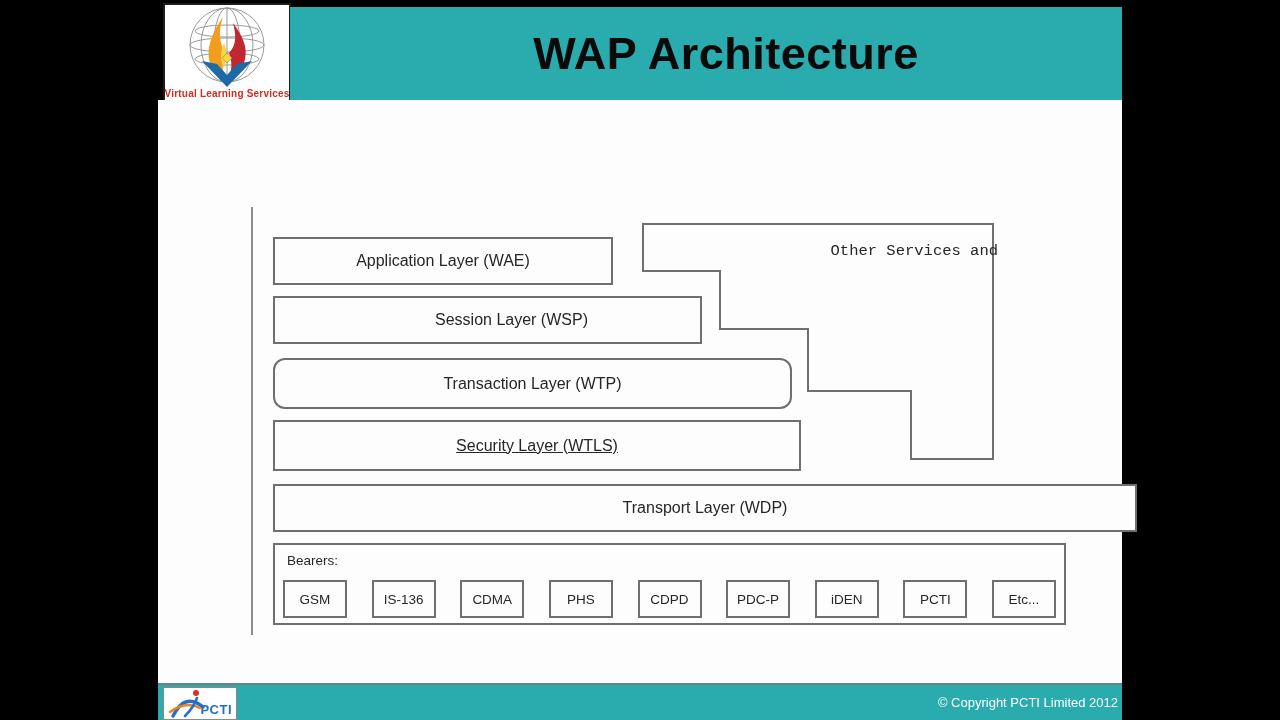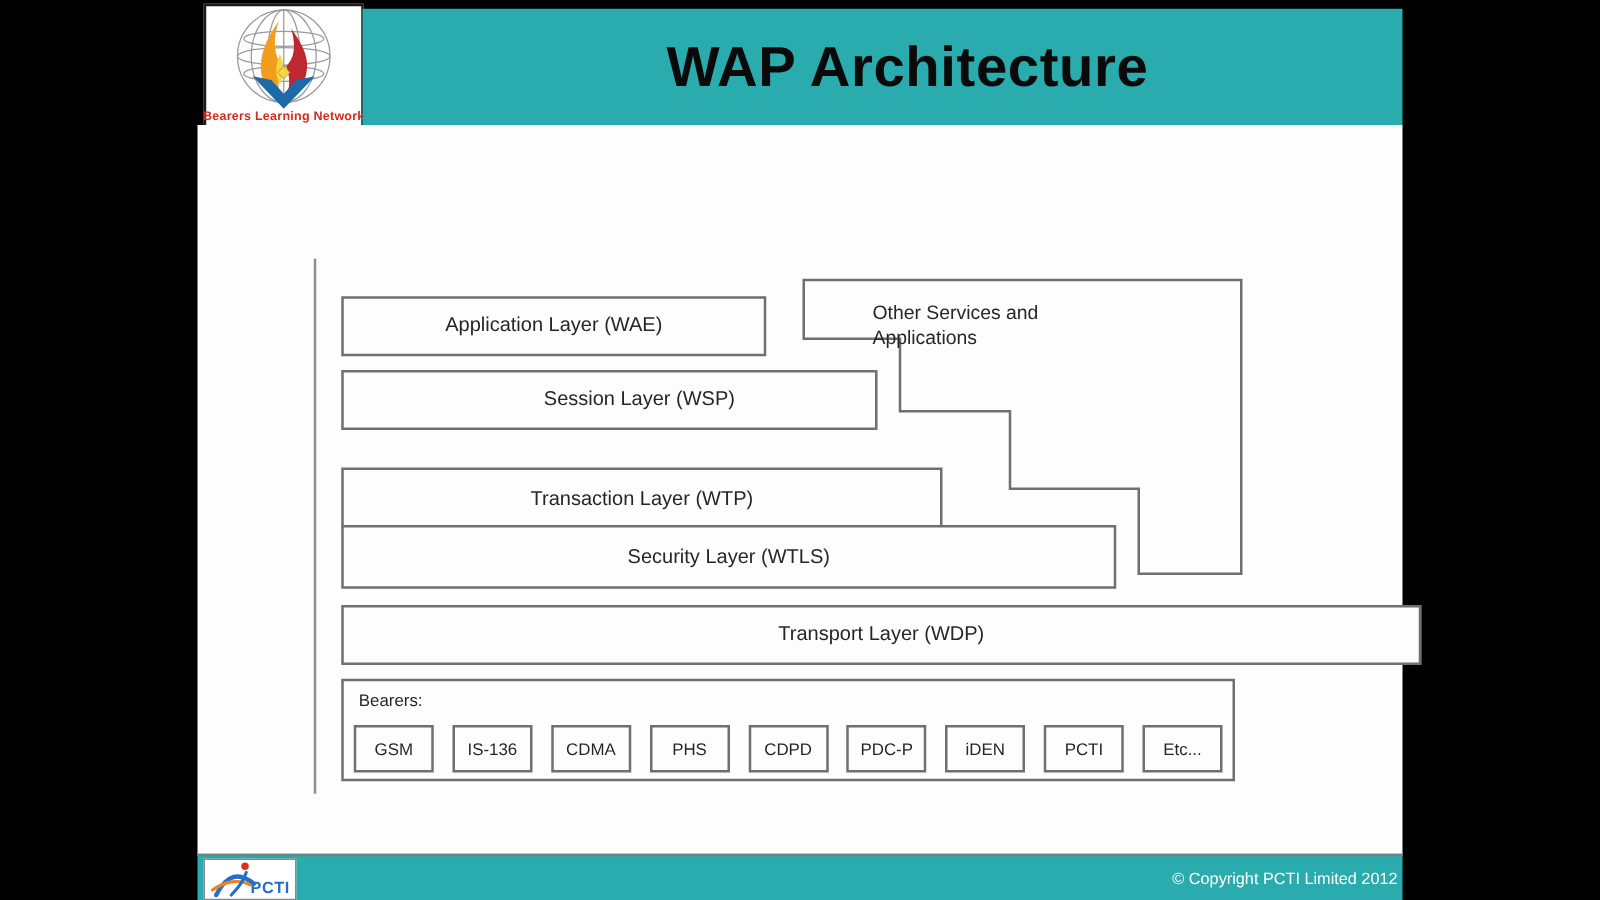--- a/index.html
+++ b/index.html
@@ -46,25 +46,26 @@
   .layer-box {
     position:absolute; left:115px; height:48px;
     background:var(--content-background,#fdfdfd);
     border:2px solid var(--box-border,#6f6f6f);
     display:flex; align-items:center; justify-content:center;
     font-size:16px; color:var(--diagram-text,#262626);margin-top:10px;
   }
   .steps-svg { position:absolute; left:0; top:0; }
   .other-services-label {
     position:absolute; left:540px; top:141px; width:300px;
-    text-align:left; font-size:15.5px; line-height:20px;
+    text-align:right; font-size:15.5px; line-height:20px;
     color:var(--diagram-text,#262626);
+    font-family:Liberation Mono, monospace;
   }
   .bearers-box {
-    position:absolute; left:115px; top:443px; width:715px; height:82px;
+    position:absolute; left:115px; top:443px; width:793px; height:82px;
     background:var(--content-background,#fdfdfd);
     border:2px solid var(--box-border,#6f6f6f);
   }
   .bearers-label {
     position:absolute; left:12px; top:8px; font-size:13.5px;
     color:var(--diagram-text,#262626);
   }
   .bearer-row {
     position:absolute; left:8px; right:8px; bottom:5px; height:38px;
     display:flex; justify-content:space-between;
@@ -113,49 +114,48 @@
         <ellipse cx="62" cy="40" rx="13" ry="37"></ellipse>
         <ellipse cx="62" cy="40" rx="26" ry="37"></ellipse>
         <line x1="62" y1="3" x2="62" y2="77"></line>
       </g>
       <path d="M58,12 C48,26 42,40 44,54 C46,66 53,73 62,76 C56,66 57,56 61,48 C54,40 53,26 58,12 Z" style="fill:var(--flame-orange,#f29d1e)"></path>
       <path d="M68,18 C77,30 83,42 80,54 C78,65 71,72 62,76 C68,66 67,56 64,48 C72,40 71,29 68,18 Z" style="fill:var(--flame-red,#bf2830)"></path>
       <path d="M59,38 C55,46 55,56 59,63 C61,57 62,50 61,44 Z" style="fill:var(--flame-inner-yellow,#f7d547)"></path>
       <rect x="58.5" y="49.5" width="7" height="7" transform="rotate(45 62 53)" style="fill:var(--flame-inner-yellow,#f7d547)" stroke="#b98a10" stroke-width="0.6"></rect>
       <path d="M37,56 L62,82 L87,56 L72,59 L62,70 L52,59 Z" style="fill:var(--vln-blue,#1c6aa8)"></path>
     </svg>
-    <div class="vln-caption">Bearers Learning Network</div>
+    <div class="vln-caption">Virtual Learning Services</div>
   </div>
 
   <div class="header-bar">
     <div class="header-title">WAP Architecture</div>
   </div>
 
   <div class="content">
 
     <div class="left-rule"></div>
 
     <svg class="steps-svg" width="964" height="585" viewBox="0 0 964 585">
       <polygon points="485,124 835,124 835,359 753,359 753,291 650,291 650,229 562,229 562,171 485,171" fill="var(--content-background,#fdfdfd)" stroke="var(--box-border,#6f6f6f)" stroke-width="2"></polygon>
     </svg>
     <div class="other-services-label">
       <div>Other Services and</div>
-      <div>Applications</div>
     </div>
 
     <div class="layer-box" style="top:127px; width:340px;">
       <span>Application Layer (WAE)</span>
     </div>
     <div class="layer-box" style="top:186px; width:429px;padding-left:48px;">
       <span>Session Layer (WSP)</span>
     </div>
-    <div class="layer-box" style="top:264px; width:481px; height:51px;">
+    <div class="layer-box" style="top:248px; width:519px; height:51px;border-radius:12px;">
       <span>Transaction Layer (WTP)</span>
     </div>
-    <div class="layer-box" style="top:310px; width:620px; height:51px;">
+    <div class="layer-box" style="top:310px; width:528px; height:51px;text-decoration:underline;">
       <span>Security Layer (WTLS)</span>
     </div>
     <div class="layer-box" style="top:374px; width:864px;">
       <span>Transport Layer (WDP)</span>
     </div>
 
     <div class="bearers-box">
       <div class="bearers-label">Bearers:</div>
       <div class="bearer-row">
         <div class="bearer-chip">GSM</div>

